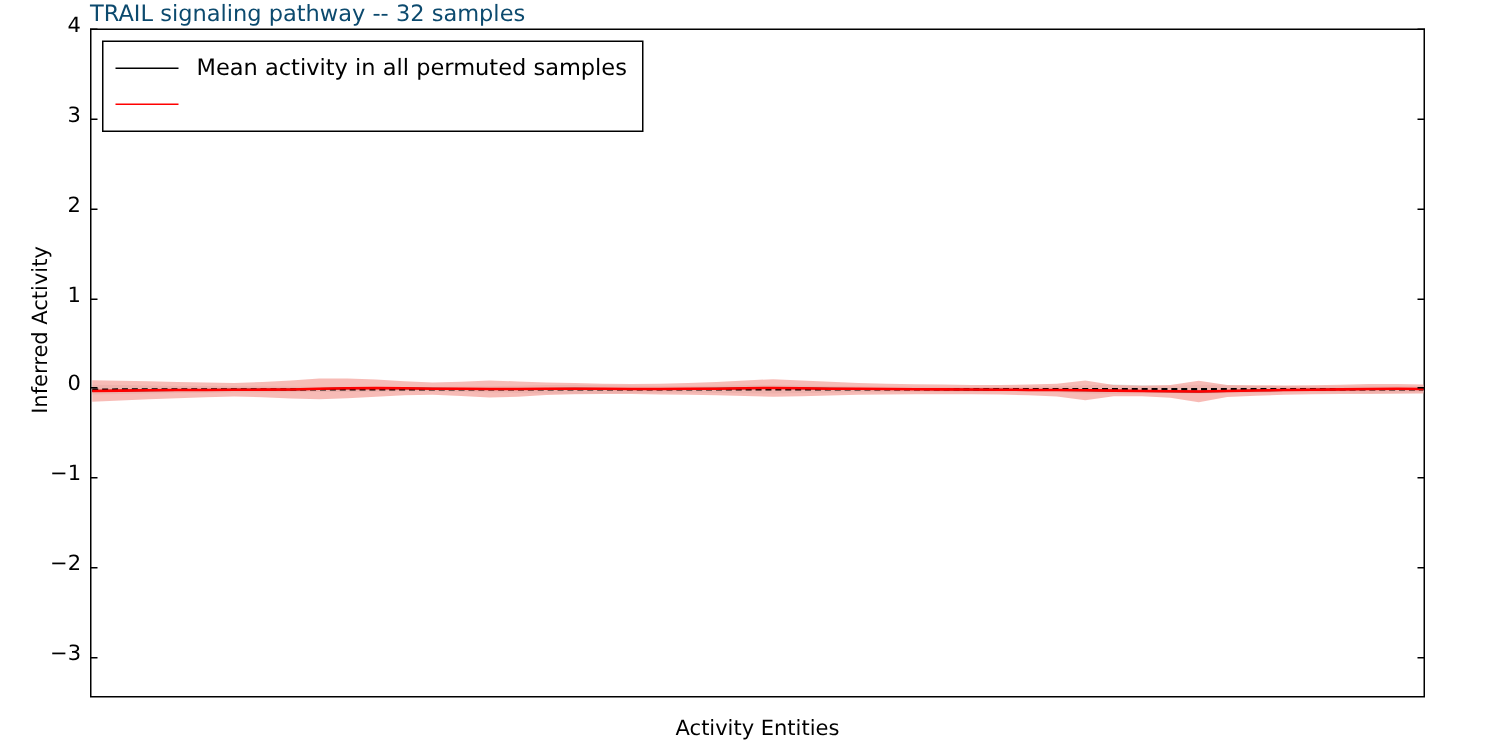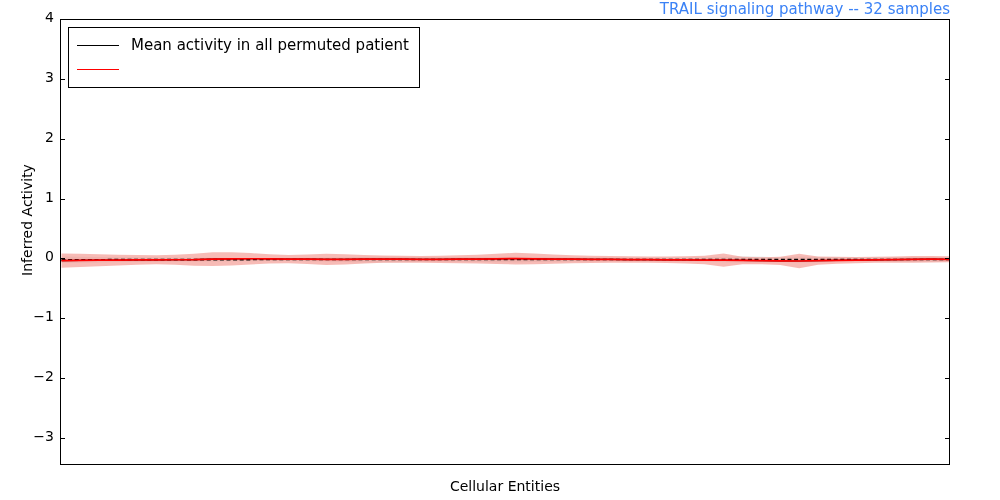--- a/index.html
+++ b/index.html
@@ -8,23 +8,23 @@
     background:#ffffff;
     font-family:"DejaVu Sans", sans-serif;
     overflow:hidden;
   }
   #figure{position:relative;width:1000px;height:500px;}
 
   
   #chart-title{
     position:absolute;
     left:60px; top:0px; width:890px;
-    text-align:right;
+    text-align:left;
     font-size:15px;
-    color:#3b82f6;
+    color:#0c4a6e;
     line-height:19px;
   }
 
   
   #axes{
     position:absolute;
     left:60px; top:19px;
     width:890px; height:446px;
     border:1.2px solid #000;
     box-sizing:border-box;
@@ -132,25 +132,25 @@
       <div class="ytick-label" style="left: 16px; right: auto; top: 69.8658px; width: 38px;">3</div>
       <div class="ytick-mark" style="position: absolute; left: 60px; top: 78.8658px;"></div>
       <div class="ytick-mark" style="position: absolute; left: 945px; top: 78.8658px;"></div>
       <div class="ytick-label" style="left: 16px; right: auto; top: 10px; width: 38px;">4</div>
       <div class="ytick-mark" style="position: absolute; left: 60px; top: 19px;"></div>
       <div class="ytick-mark" style="position: absolute; left: 945px; top: 19px;"></div>
     </div>
   <div id="ylabel">Inferred Activity</div>
 
   <div id="xticklabels"></div>
-  <div id="xlabel">Cellular Entities</div>
+  <div id="xlabel">Activity Entities</div>
 
   <div id="legend">
     <div class="legend-row">
       <div class="legend-swatch" style="border-top:1.6px solid #000;"></div>
-      <div class="legend-text">Mean activity in all permuted patient</div>
+      <div class="legend-text">Mean activity in all permuted samples</div>
     </div>
     <div class="legend-row">
       <div class="legend-swatch" style="border-top:1.6px solid #ff0000;"></div>
     </div>
   </div>
 
 </div>
 
 </body></html>

